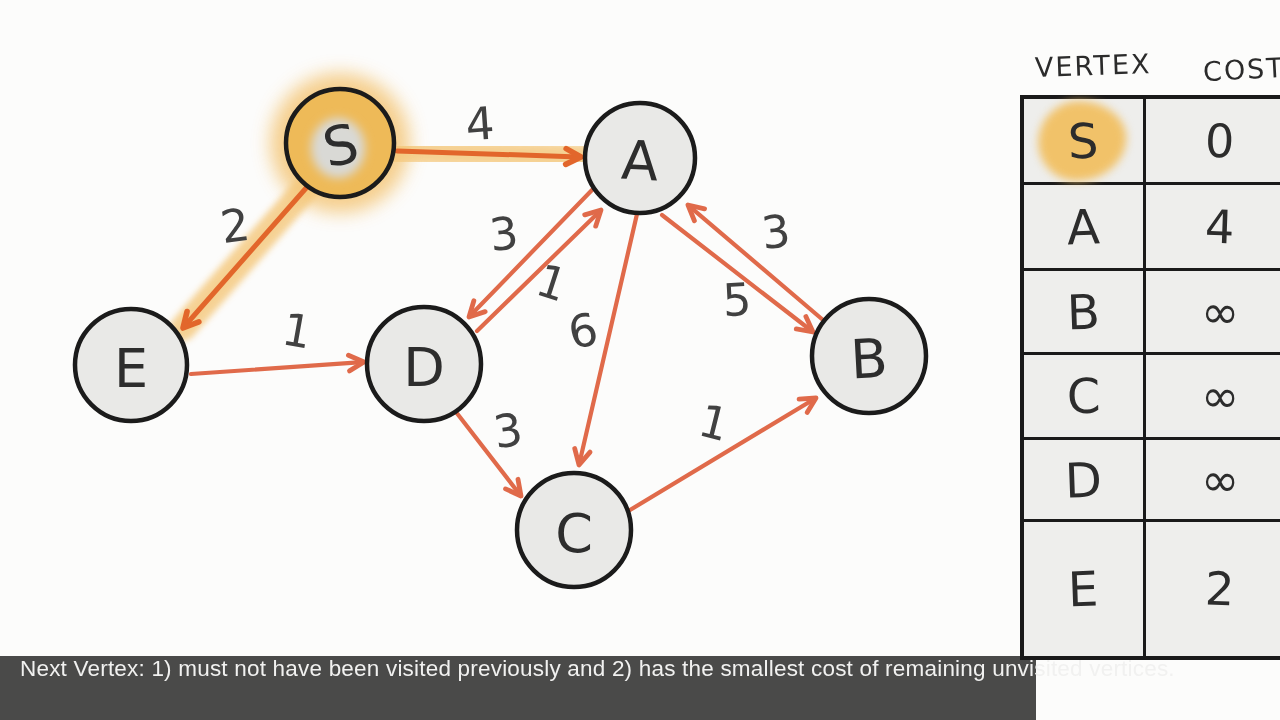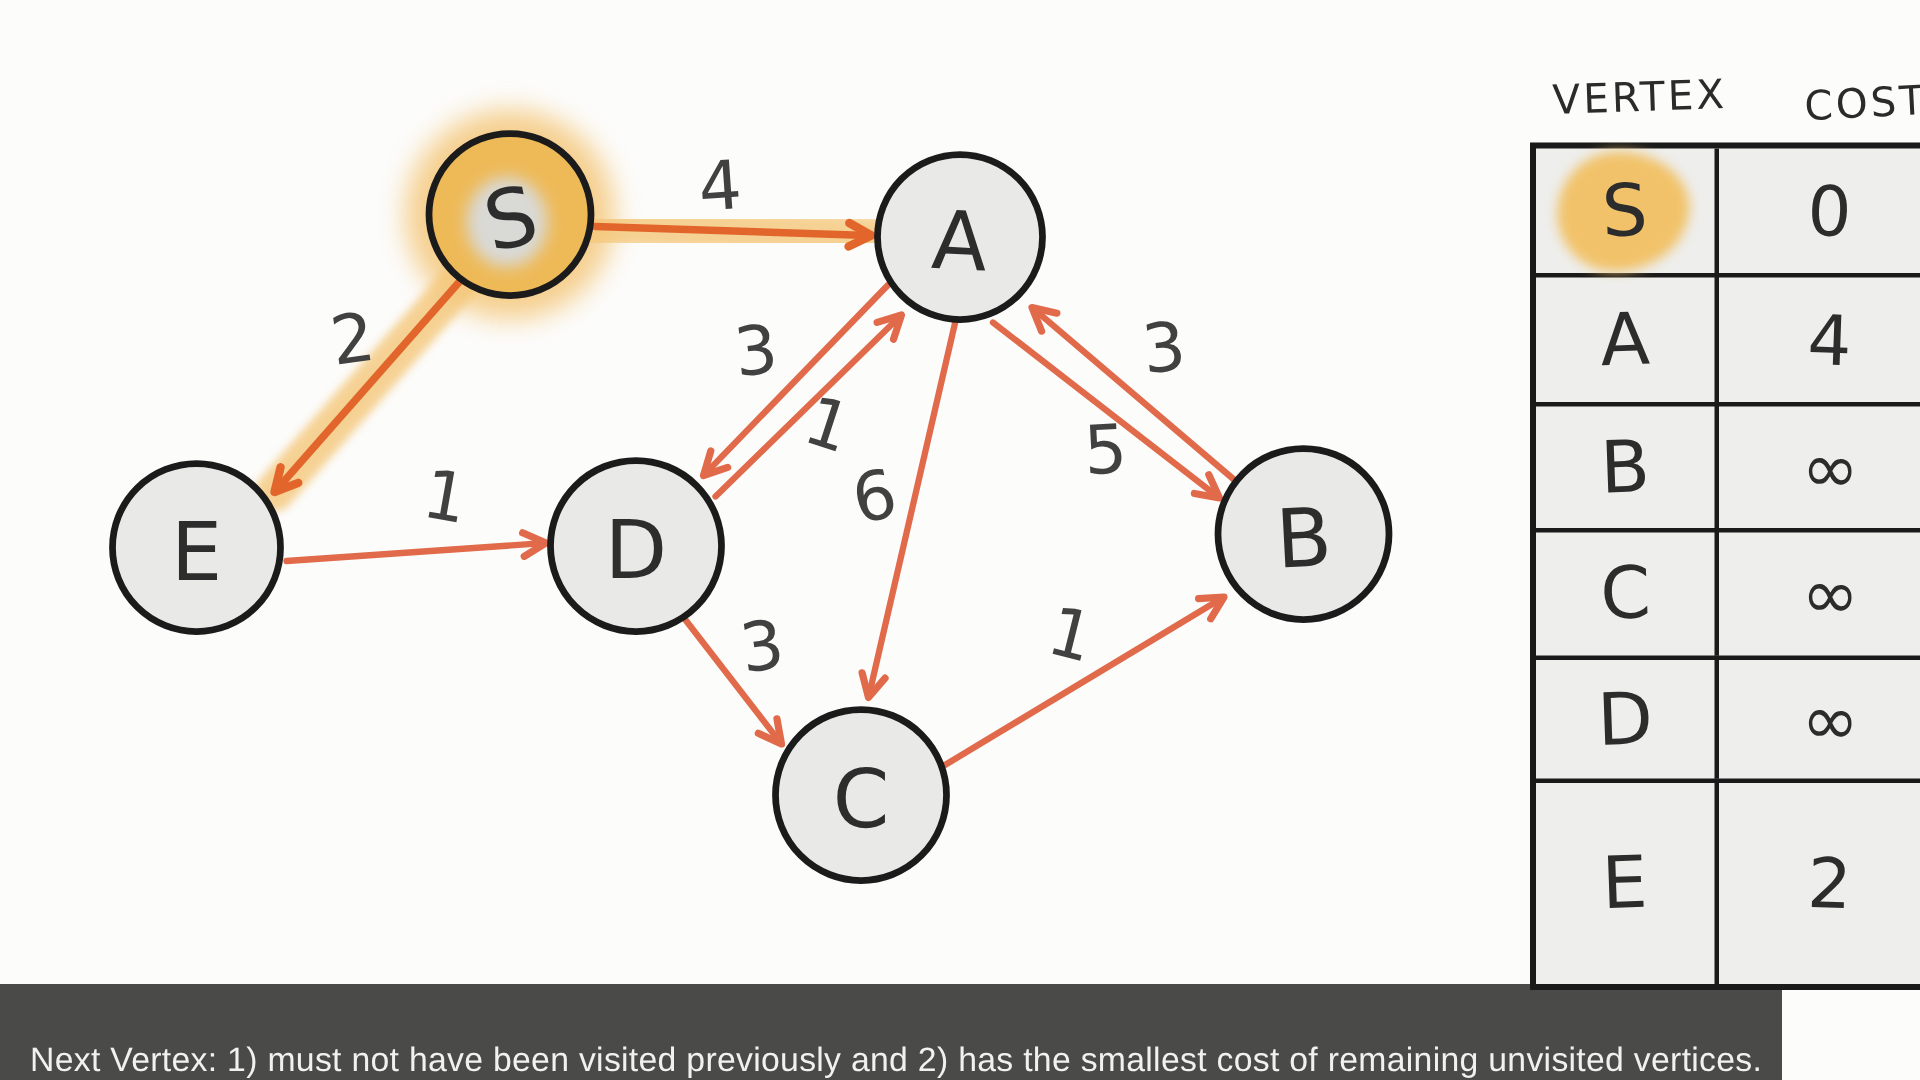--- a/index.html
+++ b/index.html
@@ -36,22 +36,22 @@
   .cost-cell .glyph{font-size:46px;transform:rotate(2deg);}
   .hl-blob{
     position:absolute;width:88px;height:80px;left:50%;top:50%;
     transform:translate(-52%,-50%);background:#f1c269;
     border-radius:46% 54% 57% 43% / 52% 46% 54% 48%;
     filter:blur(4px);z-index:1;
   }
 
   
   .caption-bar{
-    position:absolute;left:0;top:656px;width:1188px;height:64px;
-    background:#4a4a49;z-index:3;display:flex;align-items:flex-end;
+    position:absolute;left:0;top:656px;width:1036px;height:64px;
+    background:#4a4a49;z-index:3;display:flex;align-items:flex-start;
   }
   .caption-text{
     color:#f1f1f0;font-family:"Liberation Sans",sans-serif;
     font-size:22.5px;padding-left:20px;letter-spacing:0.2px;white-space:nowrap;
   }
 </style>
 </head>
 <body>
 
 <div class="viewport">

